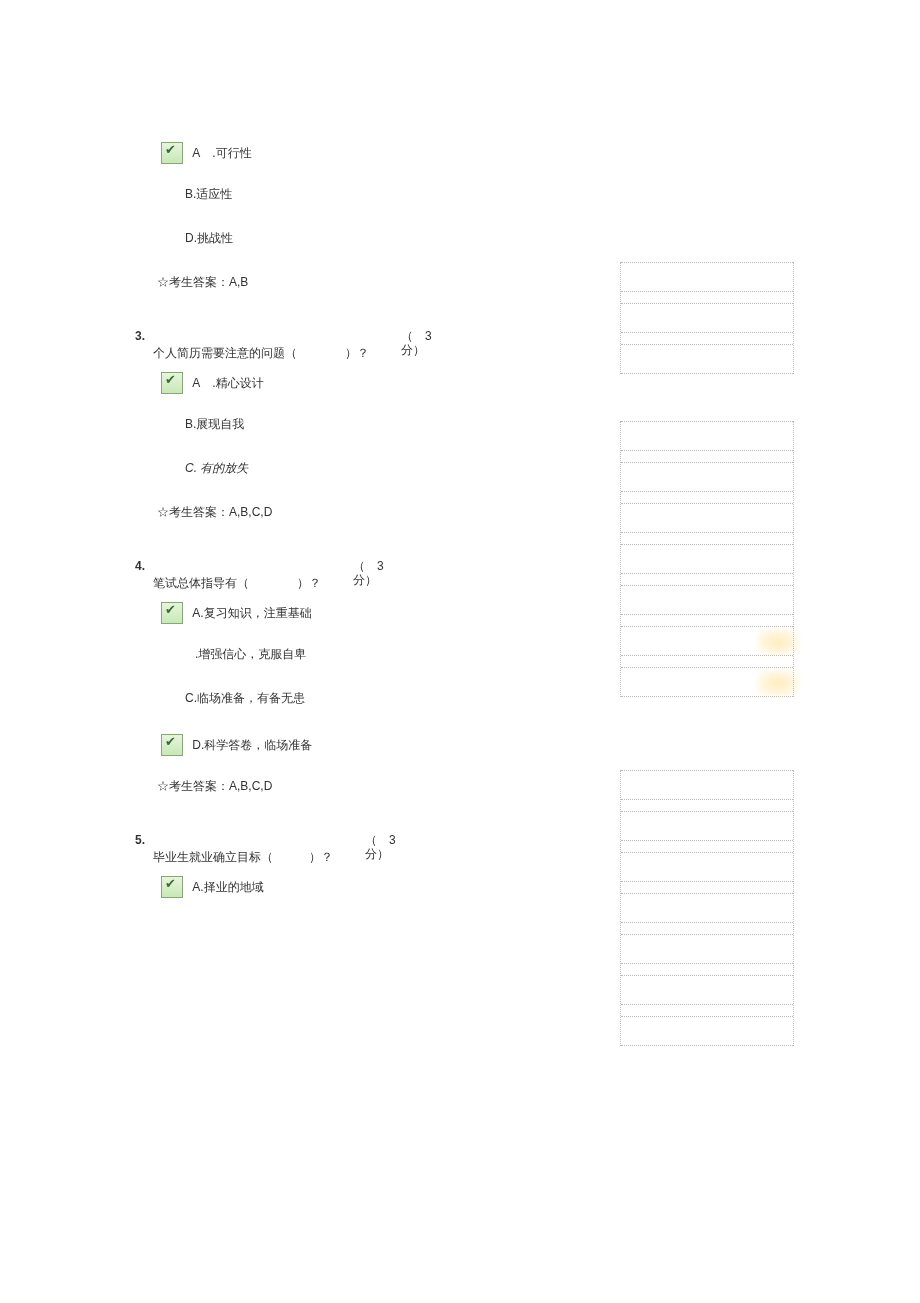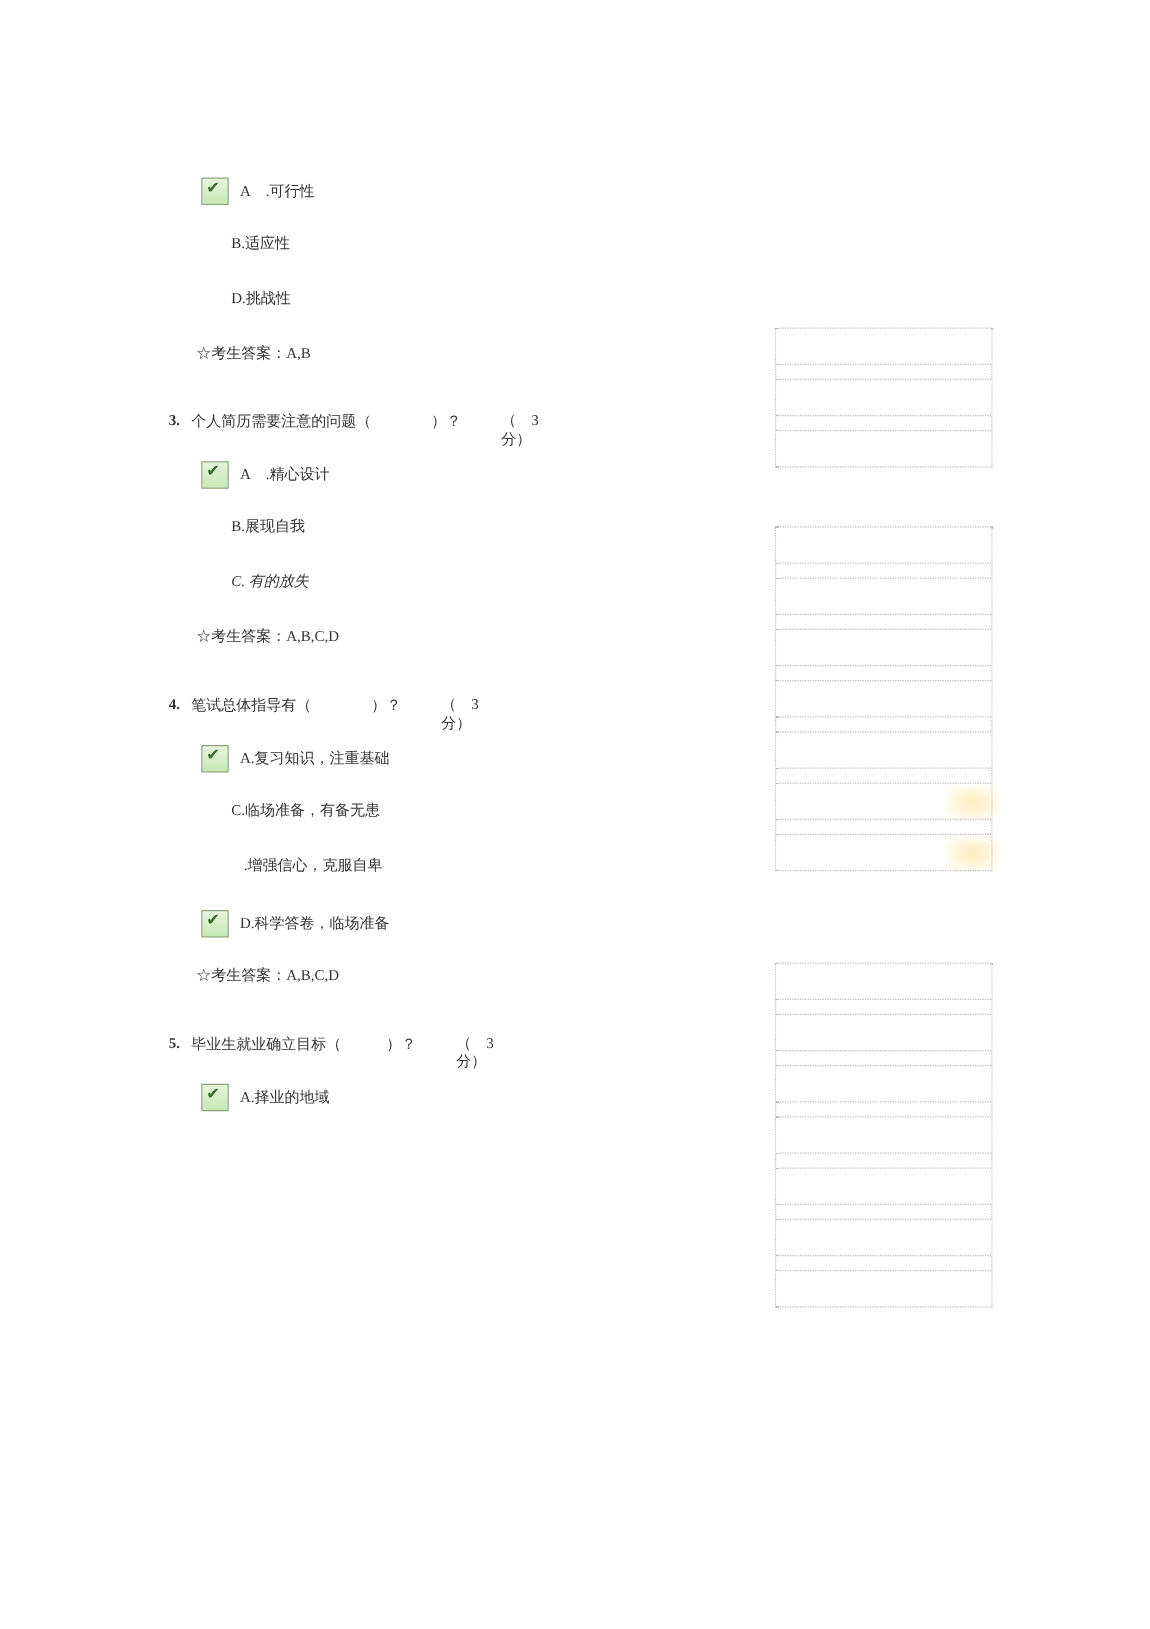--- a/index.html
+++ b/index.html
@@ -8,21 +8,20 @@
     background: #ffffff;
     font-family: "Microsoft YaHei", Arial, sans-serif;
     font-size: 12px;
     color: #333;
     width: 920px;
   }
   .page {
     position: relative;
     width: 920px;
     height: 1053px;
-    font-family: Liberation Serif, serif;
   }
   .content {
     position: absolute;
     left: 135px;
     top: 120px;
     width: 420px;
   }
   .checkbox {
     display: inline-block;
     width: 20px;
@@ -59,20 +58,21 @@
     display: flex;
     align-items: flex-start;
   }
   .q-no {
     display: inline-block;
     width: 18px;
     font-weight: bold;
   }
   .q-text {
     display: inline-block;
+    margin-top: 16px;
   }
   .q-points {
     margin-left: 32px;
   }
   .q-points-row {
     margin-left: 0px;
     font-size: 12px;
     line-height: 1.2;
   }
   .side-boxes {
@@ -153,25 +153,25 @@
         <span class="q-text">笔试总体指导有（    ）？</span>
         <span class="q-points">
           <span class="q-points-row">（ 3</span><br>
           <span class="q-points-row">分）</span>
         </span>
       </div>
       <div class="option-line indented" style="margin-top:2px;">
         <span class="checkbox"></span>
         <span class="option-text">A.复习知识，注重基础</span>
       </div>
-      <div class="option-line">
-        <span class="option-text">C.临场准备，有备无患</span>
-      </div>
       <div class="option-line" style="margin-left:60px;">
         <span class="option-text">.增强信心，克服自卑</span>
+      </div>
+      <div class="option-line">
+        <span class="option-text">C.临场准备，有备无患</span>
       </div>
       <div class="option-line indented">
         <span class="checkbox"></span>
         <span class="option-text">D.科学答卷，临场准备</span>
       </div>
       <div class="answer-line">☆考生答案：A,B,C,D</div>
     </div>
 
     <div class="compact">
       <div class="question-header">

